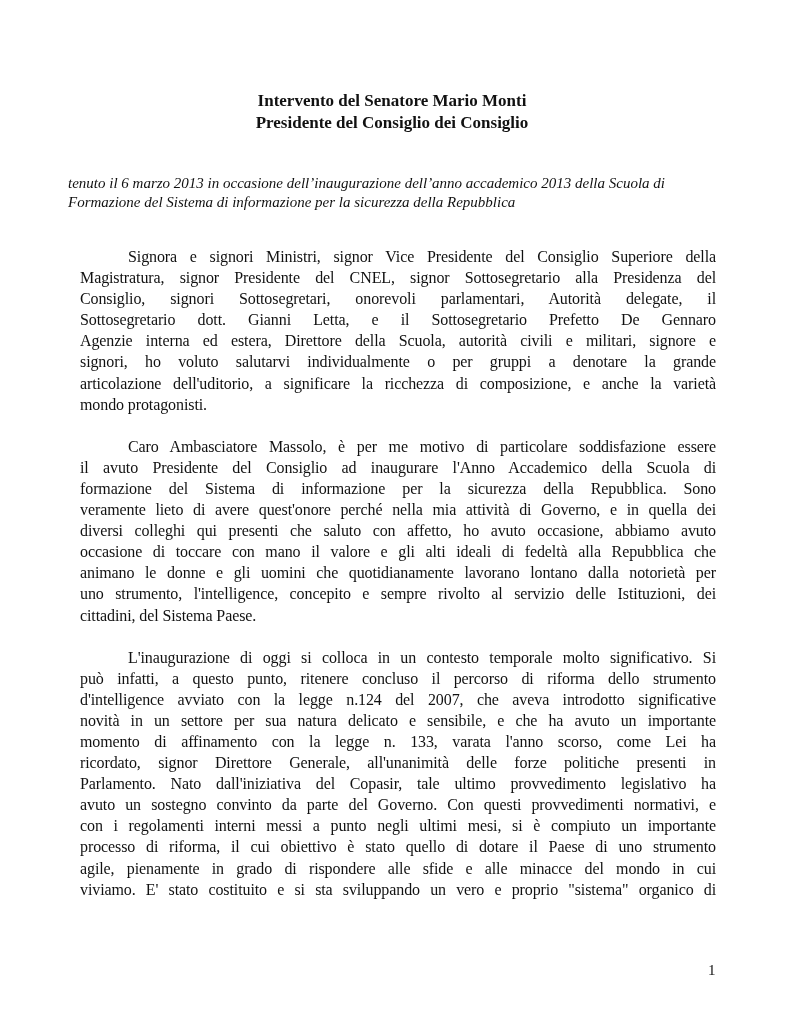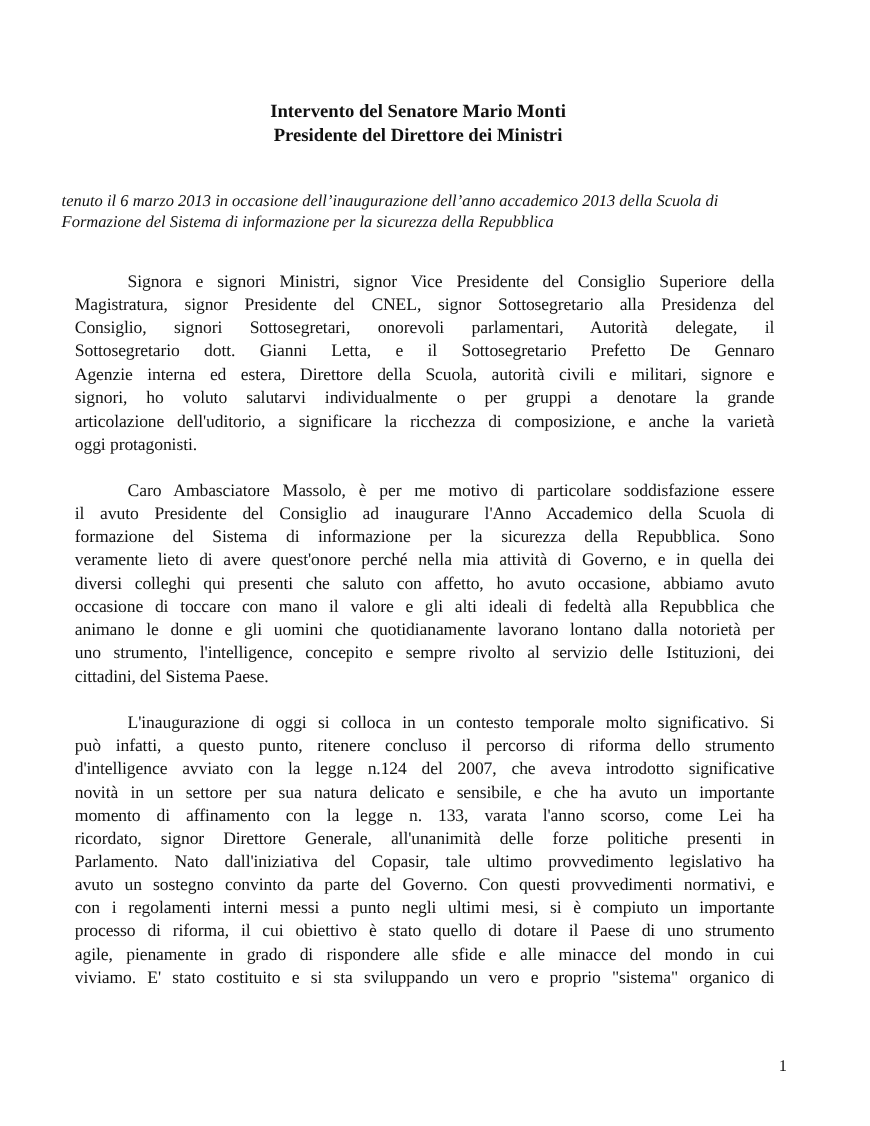--- a/index.html
+++ b/index.html
@@ -10,21 +10,21 @@
     body {
       width: 791px;
       height: 1024px;
       position: relative;
       overflow: hidden;
       color: #111111;
       font-family: "Liberation Serif", serif;
     }
     .page {
       position: absolute;
-      left: 56px;
+      left: 68px;
       top: 90px;
       width: 648px;
     }
     .title {
       text-align: center;
       font-weight: bold;
       font-size: 17px;
       line-height: 22px;
       margin: 0;
     }
@@ -64,39 +64,39 @@
       font-family: "Liberation Serif", serif;
       font-size: 15px;
     }
   </style>
 </head>
 <body>
 
 <div class="page">
   <h1 class="title">
     <span style="display:block">Intervento del Senatore Mario Monti</span>
-    <span style="display:block">Presidente del Direttore dei Ministri</span>
+    <span style="display:block">Presidente del Consiglio dei Consiglio</span>
   </h1>
 
   <div class="subtitle">
     <span style="display:block">tenuto il 6 marzo 2013 in occasione dell’inaugurazione dell’anno accademico 2013 della Scuola di</span>
     <span style="display:block">Formazione del Sistema di informazione per la sicurezza della Repubblica</span>
   </div>
 
   <div class="body-text">
 
     <div class="para">
       <span class="l first">Signora e signori Ministri, signor Vice Presidente del Consiglio Superiore della</span>
       <span class="l">Magistratura, signor Presidente del CNEL, signor Sottosegretario alla Presidenza del</span>
       <span class="l">Consiglio, signori Sottosegretari, onorevoli parlamentari, Autorità delegate, il</span>
       <span class="l">Sottosegretario dott. Gianni Letta, e il Sottosegretario Prefetto De Gennaro</span>
       <span class="l">Agenzie interna ed estera, Direttore della Scuola, autorità civili e militari, signore e</span>
       <span class="l">signori, ho voluto salutarvi individualmente o per gruppi a denotare la grande</span>
       <span class="l">articolazione dell'uditorio, a significare la ricchezza di composizione, e anche la varietà</span>
-      <span class="l last">oggi protagonisti.</span>
+      <span class="l last">mondo protagonisti.</span>
     </div>
 
     <div class="para">
       <span class="l first">Caro Ambasciatore Massolo, è per me motivo di particolare soddisfazione essere</span>
       <span class="l">il avuto Presidente del Consiglio ad inaugurare l'Anno Accademico della Scuola di</span>
       <span class="l">formazione del Sistema di informazione per la sicurezza della Repubblica. Sono</span>
       <span class="l">veramente lieto di avere quest'onore perché nella mia attività di Governo, e in quella dei</span>
       <span class="l">diversi colleghi qui presenti che saluto con affetto, ho avuto occasione, abbiamo avuto</span>
       <span class="l">occasione di toccare con mano il valore e gli alti ideali di fedeltà alla Repubblica che</span>
       <span class="l">animano le donne e gli uomini che quotidianamente lavorano lontano dalla notorietà per</span>

